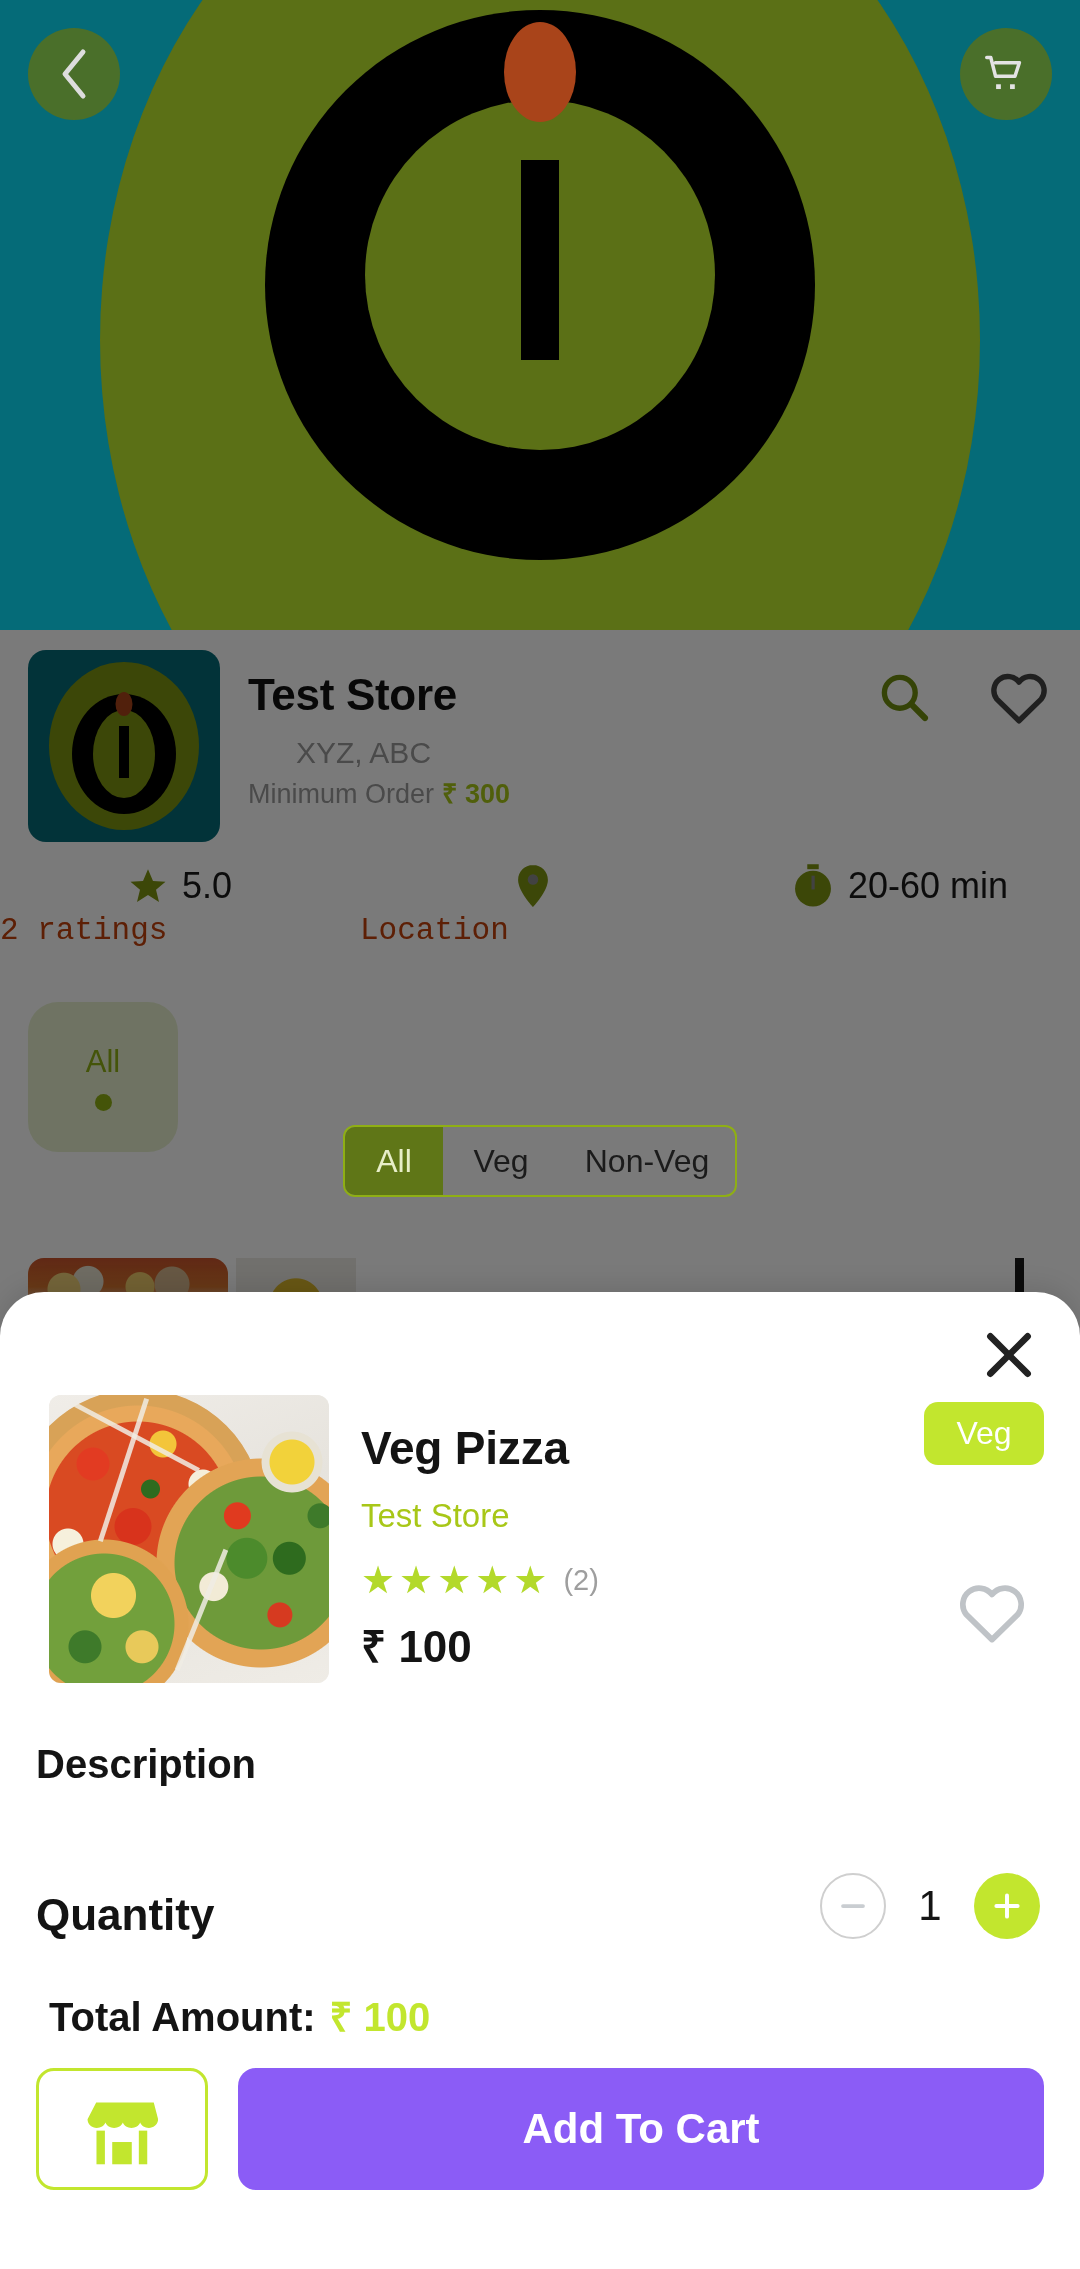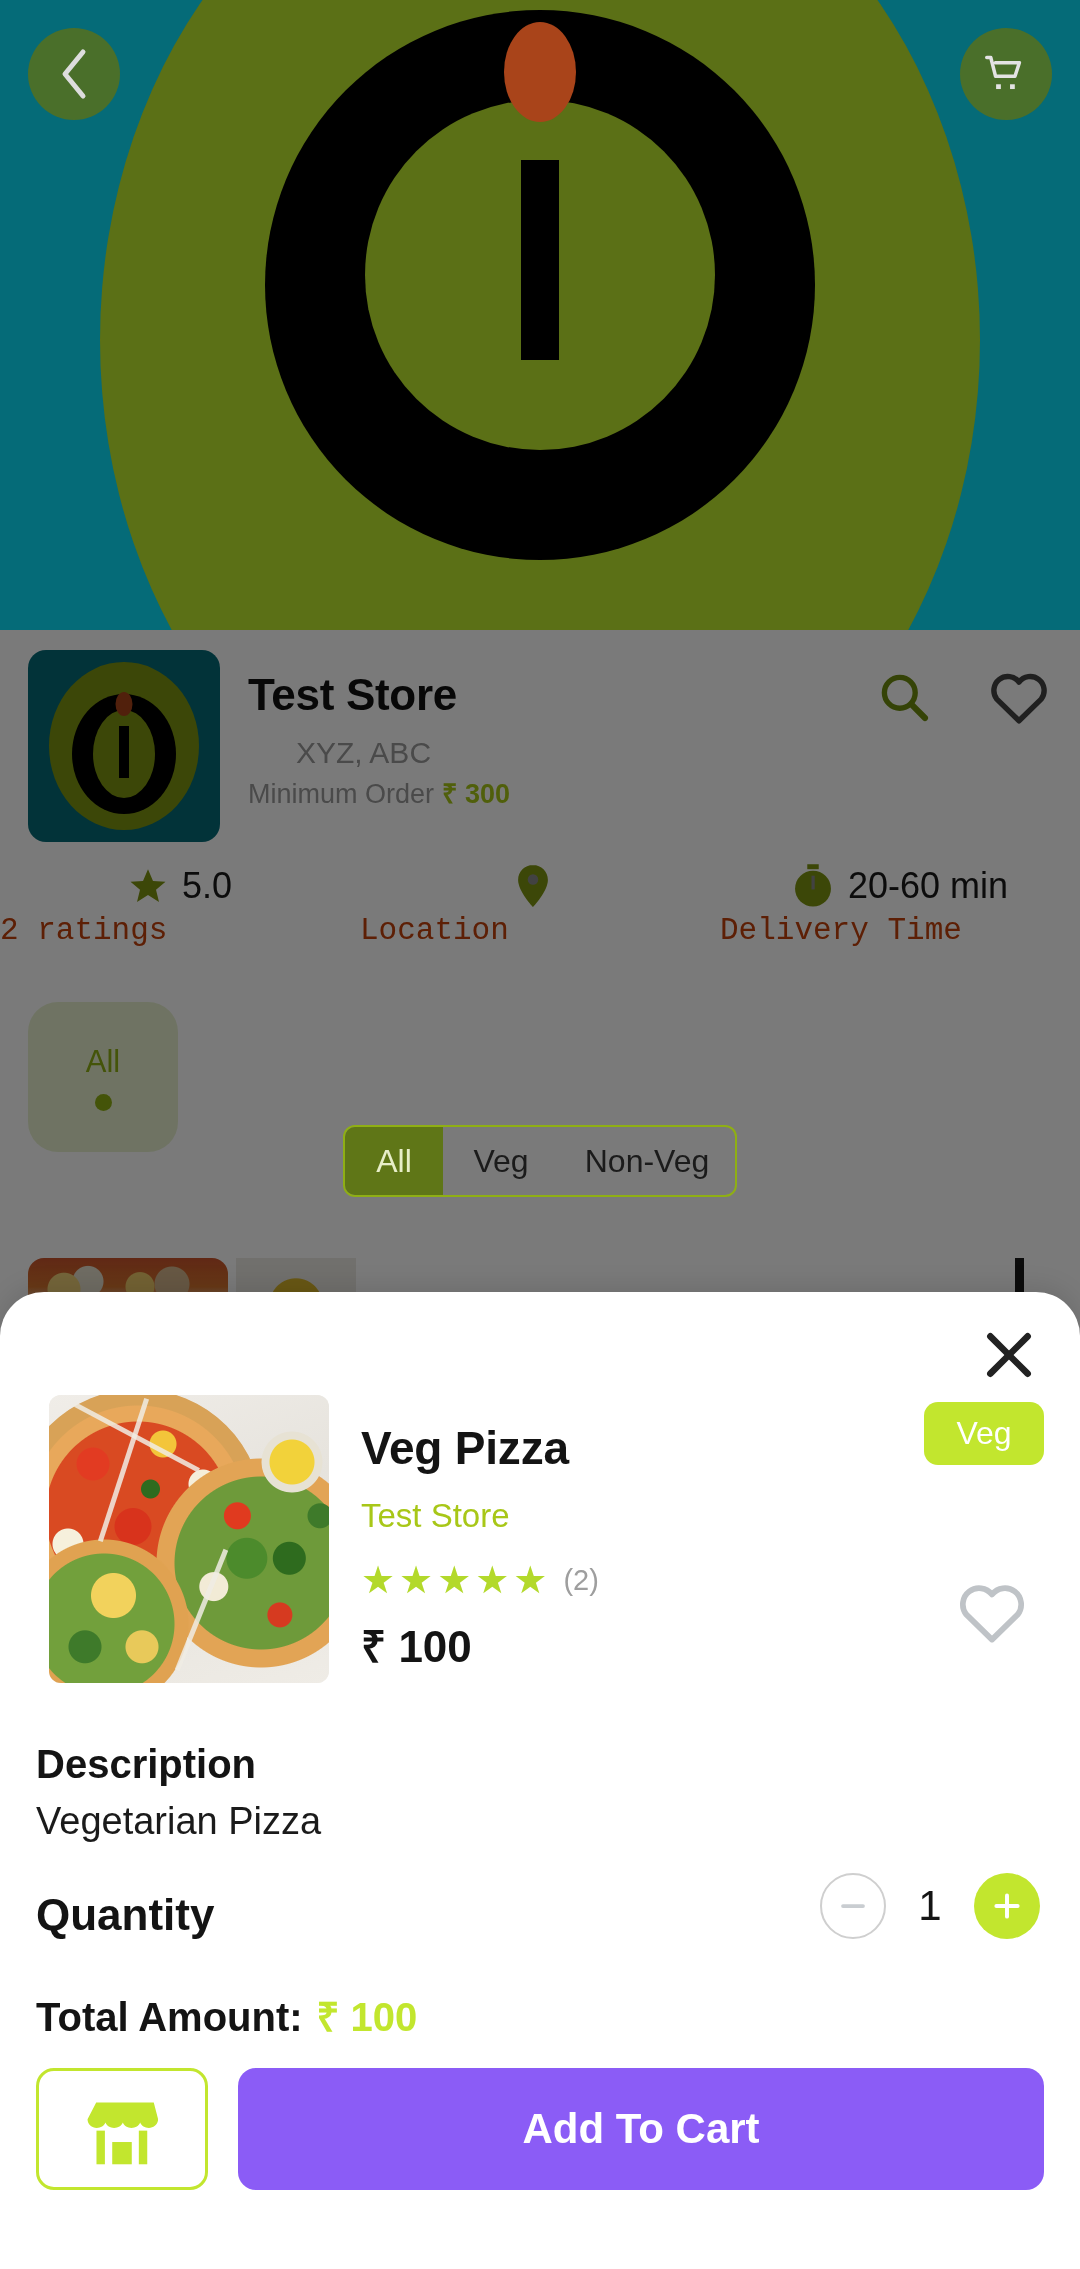--- a/index.html
+++ b/index.html
@@ -366,21 +366,21 @@
   }
   .qty-btn {
     width: 66px; height: 66px; border-radius: 50%;
     display: flex; align-items: center; justify-content: center;
   }
   .qty-minus { border: 2px solid #CFCFCF; background: #fff; }
   .qty-plus { background: #C2E62E; }
   .qty-val { font-size: 42px; color: #141414; min-width: 32px; text-align: center; }
 
   .total-row {
-    position: absolute; left: 36px; top: 1988px;
+    position: absolute; left: 49px; top: 1988px;
     font-size: 40px; font-weight: bold; color: #141414;
     z-index: 21;
     display: flex; align-items: baseline; gap: 14px;
   }
   .total-amt { color: #C2E62E; }
 
   .action-bar {
     position: absolute; left: 0; top: 2068px;
     width: 1080px;
     padding: 0 36px;
@@ -485,21 +485,20 @@
       </div>
       <div class="stat">
         <div class="stat-top">
           <svg width="42" height="46" viewBox="0 0 22 24">
             <rect x="8" y="0.6" width="6" height="2.6" fill="#7E9511"></rect>
             <circle cx="11" cy="13.4" r="9.4" fill="#7E9511"></circle>
             <rect x="10.2" y="6.6" width="1.7" height="7.2" fill="#8b8b8b"></rect>
           </svg>
           <span class="stat-val">20-60 min</span>
         </div>
-        <div class="stat-label">Delivery Time</div>
       </div>
     </div>
 
     <div class="cat-chip">
       <div class="cat-chip-label">All</div>
       <div class="cat-chip-dot"></div>
     </div>
   </div>
 
   <div class="food-peek">
@@ -554,21 +553,20 @@
     <div class="veg-badge">Veg</div>
 
     <div class="fav-heart">
       <svg width="72" height="66" viewBox="0 0 24 22">
         <path d="M12 20.2 3.4 11.8A5.1 5.1 0 0 1 12 5.2a5.1 5.1 0 0 1 8.6 6.6Z" fill="none" stroke="#BFC3C7" stroke-width="1.9" stroke-linejoin="round"></path>
       </svg>
     </div>
   </div>
 
   <div class="desc-title">Description</div>
-  <div class="desc-text">Vegetarian Pizza</div>
 
   <div class="qty-label">Quantity</div>
   <div class="qty-ctrl">
     <div class="qty-btn qty-minus">
       <svg width="30" height="30" viewBox="0 0 24 24">
         <line x1="4" y1="12" x2="20" y2="12" stroke="#C9CDD1" stroke-width="3" stroke-linecap="round"></line>
       </svg>
     </div>
     <div class="qty-val">1</div>
     <div class="qty-btn qty-plus">

